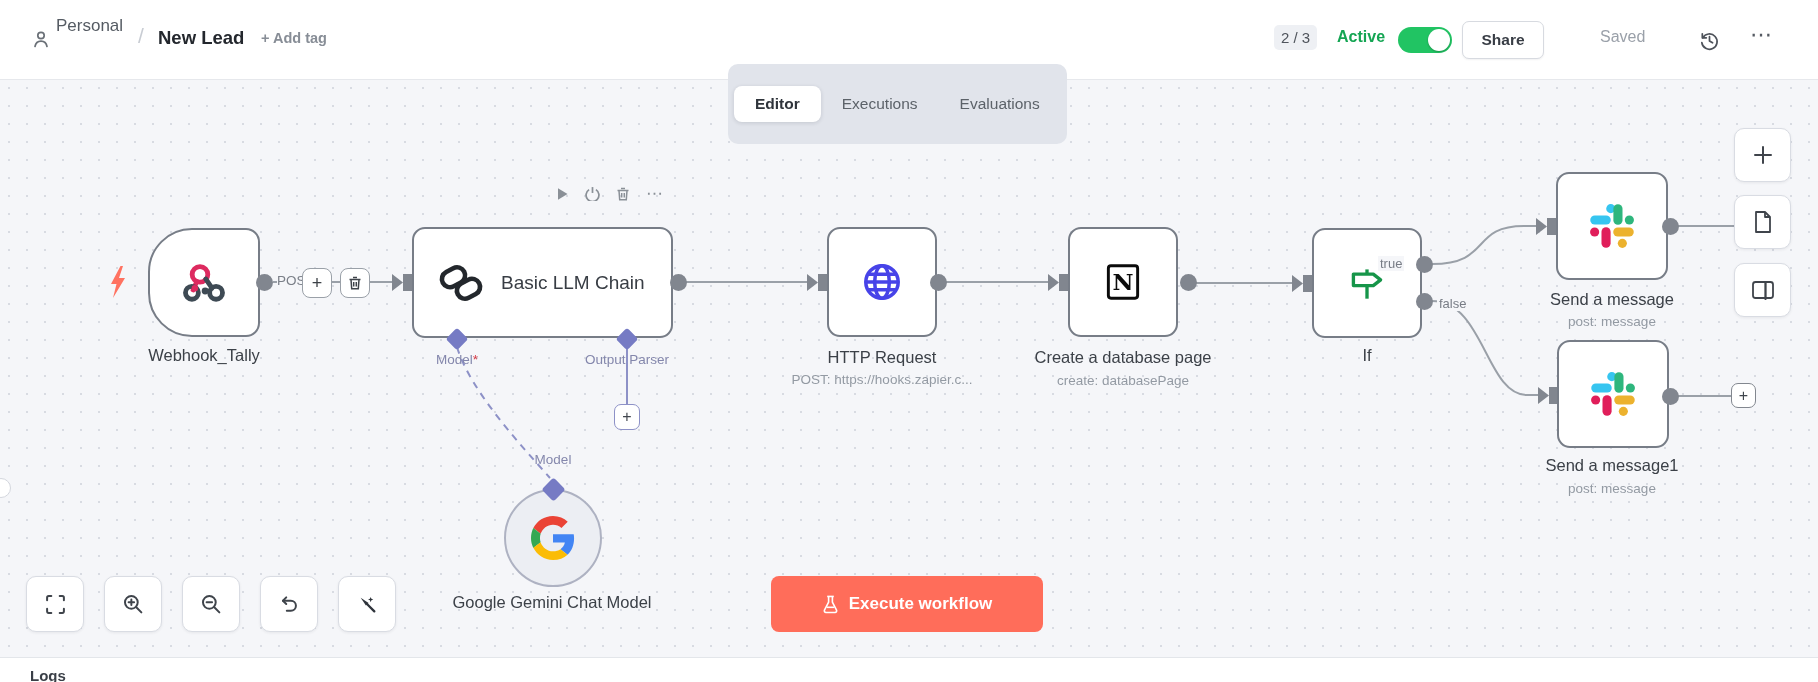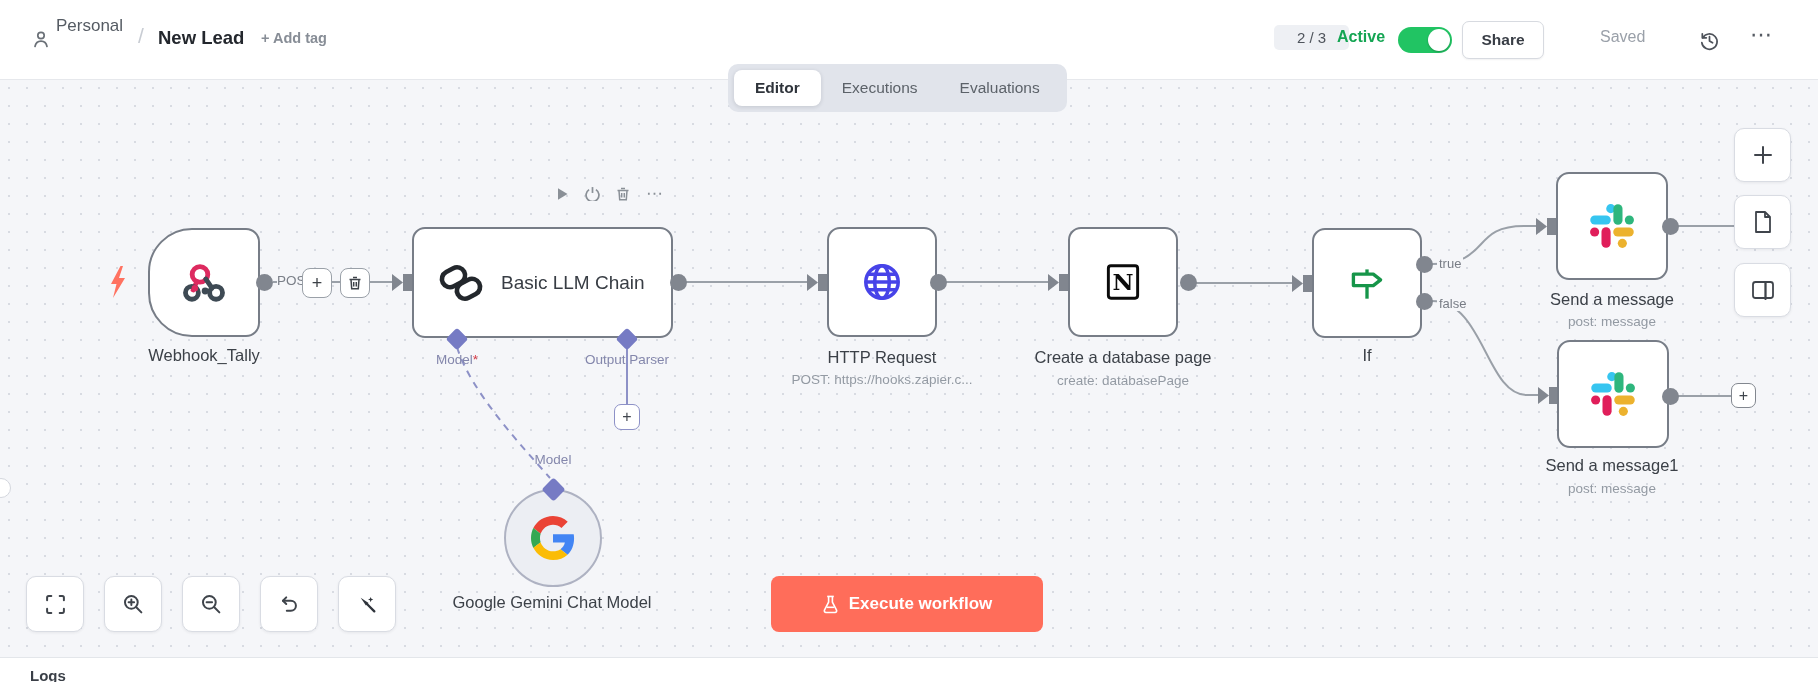--- a/index.html
+++ b/index.html
@@ -5,30 +5,30 @@
   html,body{margin:0;padding:0;}
   body{font-family:"Liberation Sans",sans-serif;background:#fff;}
   .stage{position:relative;width:1818px;height:682px;overflow:hidden;background:#fff;}
   .abs{position:absolute;}
   
   .header{position:absolute;left:0;top:0;width:1818px;height:79px;background:#fff;border-bottom:1px solid #e6e8ec;z-index:50;}
   .crumb-proj{position:absolute;left:56px;top:16px;font-size:17px;color:#555b63;}
   .crumb-sep{position:absolute;left:138px;top:24px;font-size:21px;color:#c8ccd3;font-weight:300;}
   .wf-name{position:absolute;left:158px;top:27px;font-size:18.5px;color:#23272d;font-weight:600;}
   .add-tag{position:absolute;left:261px;top:30px;font-size:14.5px;color:#878d96;font-weight:600;}
-  .ver-badge{position:absolute;left:1274px;top:25px;background:#eef0f4;border-radius:5px;padding:4px 23px;font-size:15px;color:#4f545c;}
+  .ver-badge{position:absolute;left:1274px;top:25px;background:#eef0f4;border-radius:5px;padding:4px 7px;font-size:15px;color:#4f545c;}
   .active-lbl{position:absolute;left:1337px;top:28px;font-size:16px;font-weight:700;color:#14a553;}
   .toggle{position:absolute;left:1398px;top:27px;width:54px;height:26px;border-radius:13px;background:#21c463;}
   .toggle .knob{position:absolute;right:2px;top:2px;width:22px;height:22px;border-radius:50%;background:#fff;box-shadow:0 1px 2px rgba(0,0,0,.25);}
   .share-btn{position:absolute;left:1462px;top:21px;width:82px;height:38px;background:#fff;border:1px solid #d7dae0;border-radius:7px;box-shadow:0 1px 2px rgba(20,25,40,.06);display:flex;align-items:center;justify-content:center;font-size:15.5px;font-weight:600;color:#383d45;box-sizing:border-box;}
   .saved-lbl{position:absolute;left:1600px;top:28px;font-size:16px;color:#9aa0a9;}
   .hist-btn{position:absolute;left:1696px;top:27px;width:26px;height:26px;display:flex;align-items:center;justify-content:center;}
   .more-btn{position:absolute;left:1750px;top:22px;font-size:22px;color:#565b63;letter-spacing:1px;}
   
-  .tabbar{position:absolute;left:728px;top:64px;display:inline-flex;align-items:center;background:#e1e4eb;border-radius:10px;padding:6px 6px;z-index:60;}
+  .tabbar{position:absolute;left:728px;top:64px;display:inline-flex;align-items:center;background:#e1e4eb;border-radius:10px;padding:22px 6px;z-index:60;}
   .tab{padding:9px 21px;font-size:15.5px;color:#5c6269;font-weight:500;border-radius:8px;white-space:nowrap;}
   .tab.active{background:#fff;color:#2f343b;font-weight:600;box-shadow:0 1px 4px rgba(20,25,45,.14);}
   
   .canvas-bg{position:absolute;left:0;top:79px;width:1818px;height:578px;background-color:#f5f6f9;background-image:radial-gradient(circle,#d8dbe2 1.2px,transparent 1.4px);background-size:18px 18px;}
   svg.edges{position:absolute;left:0;top:0;z-index:2;}
   .node{position:absolute;background:#fff;border:2px solid #777d87;border-radius:13px;display:flex;align-items:center;justify-content:center;box-sizing:border-box;z-index:3;}
   .node.trigger{border-radius:44px 14px 14px 44px;}
   .port{position:absolute;width:17px;height:17px;border-radius:50%;background:#81868f;z-index:4;}
   .diamond{position:absolute;width:16px;height:16px;background:#767bc4;transform:rotate(45deg);border-radius:3px;z-index:4;}
   .nlabel{position:absolute;text-align:center;font-size:16.5px;color:#3c4148;font-weight:500;z-index:3;}
@@ -177,21 +177,21 @@
   <div class="nsub" style="left:1023px;top:373px;width:200px;">create: databasePage</div>
 
   <div class="node" style="left:1312px;top:228px;width:110px;height:110px;">
     <svg width="46" height="46" viewBox="0 0 44 44" fill="none" stroke="#169549" stroke-width="3.2" stroke-linejoin="round">
       <path d="M22 9v28"></path>
       <path d="M9 13.5h19l7 5.5-7 5.5H9z" fill="#fff"></path>
     </svg>
   </div>
   <div class="port" style="left:1415.5px;top:255.5px;"></div>
   <div class="port" style="left:1415.5px;top:292.5px;"></div>
-  <div class="outlbl" style="left:1437px;top:256px;">true</div>
+  <div class="outlbl" style="left:1378px;top:256px;">true</div>
   <div class="outlbl" style="left:1437px;top:296px;text-align:right;">false</div>
   <div class="nlabel" style="left:1267px;top:346px;width:200px;">If</div>
 
   <div class="node" style="left:1556px;top:172px;width:112px;height:108px;">
     <svg width="44" height="44" viewBox="0 0 54 54">
       <rect x="19.9" y="0.1" width="11.2" height="11.2" rx="5.6" fill="#36c5f0"></rect>
       <rect x="0.3" y="14.1" width="25.2" height="11.2" rx="5.6" fill="#36c5f0"></rect>
       <rect x="28.7" y="0.3" width="11.2" height="25.2" rx="5.6" fill="#2eb67d"></rect>
       <rect x="42.7" y="14.1" width="11.2" height="11.2" rx="5.6" fill="#2eb67d"></rect>
       <rect x="14.1" y="28.5" width="11.2" height="25.2" rx="5.6" fill="#e01e5a"></rect>

